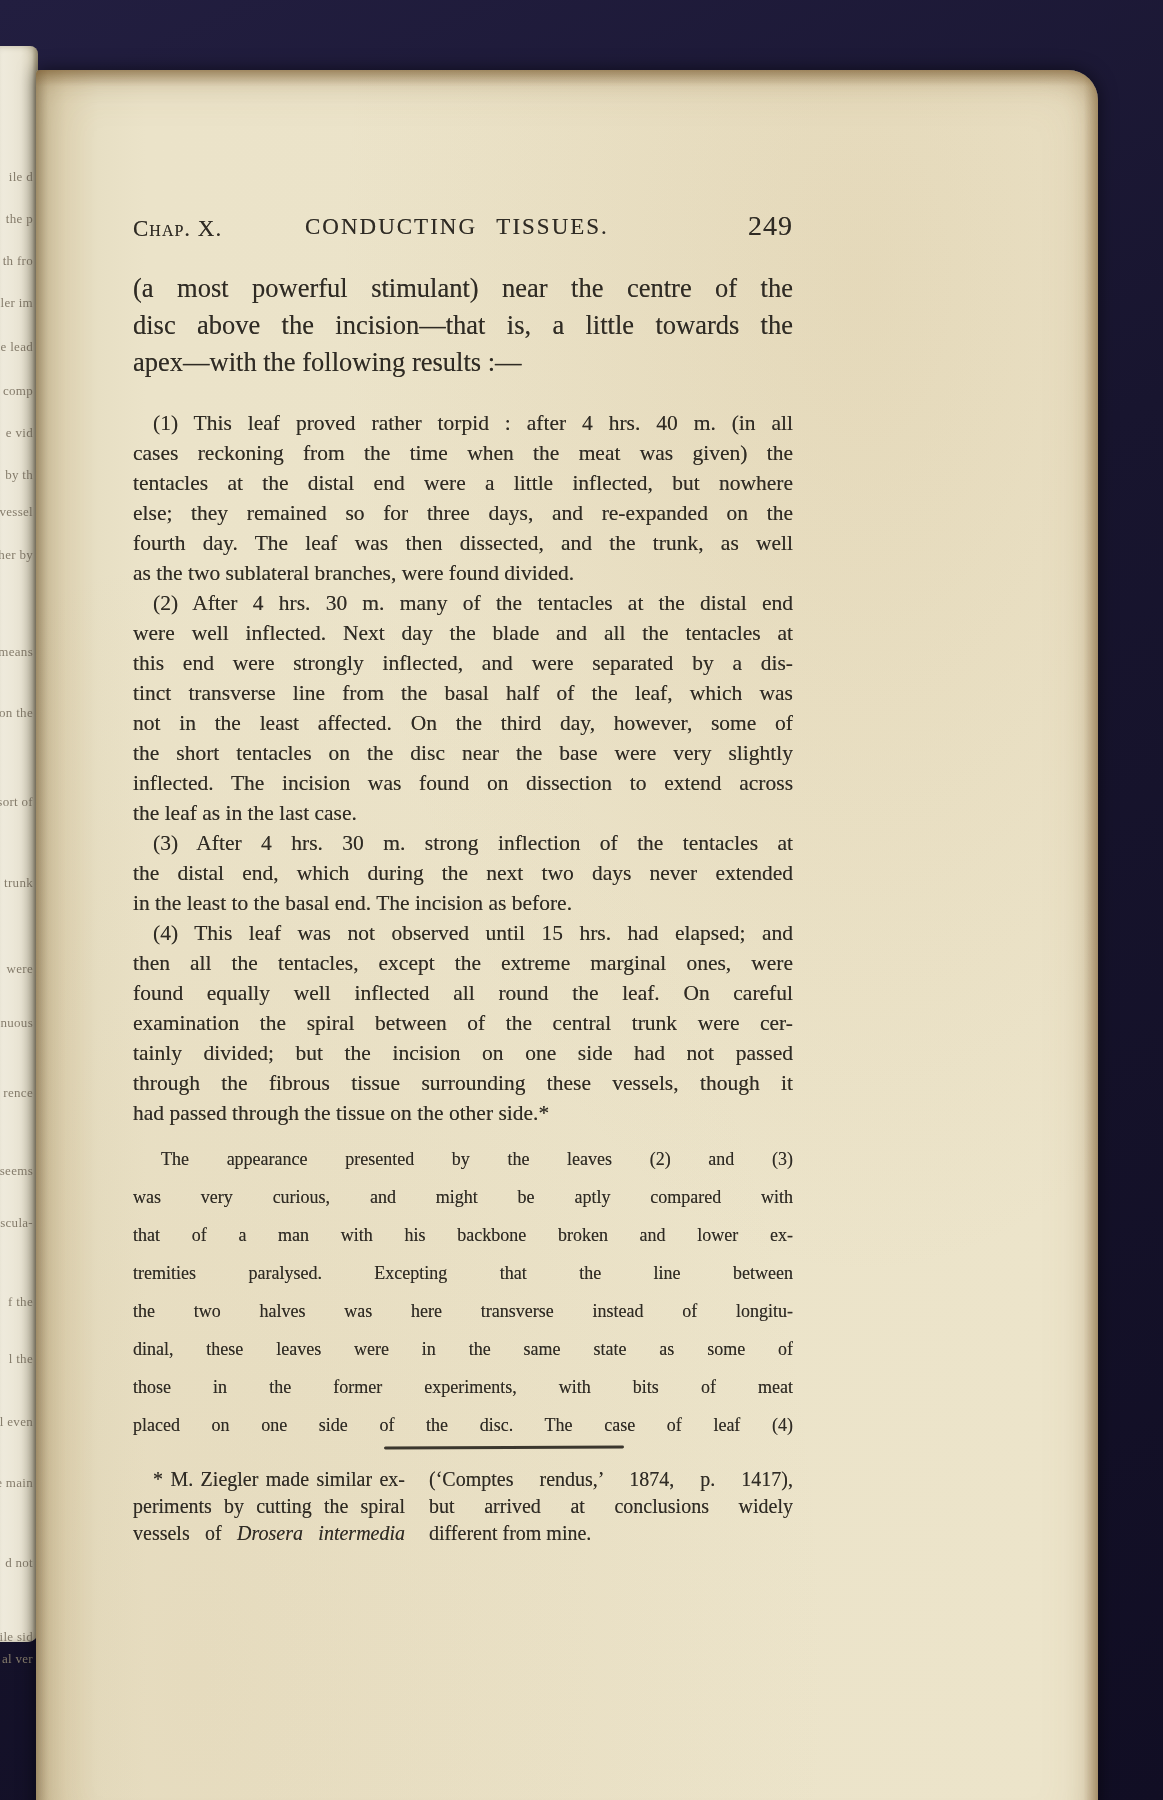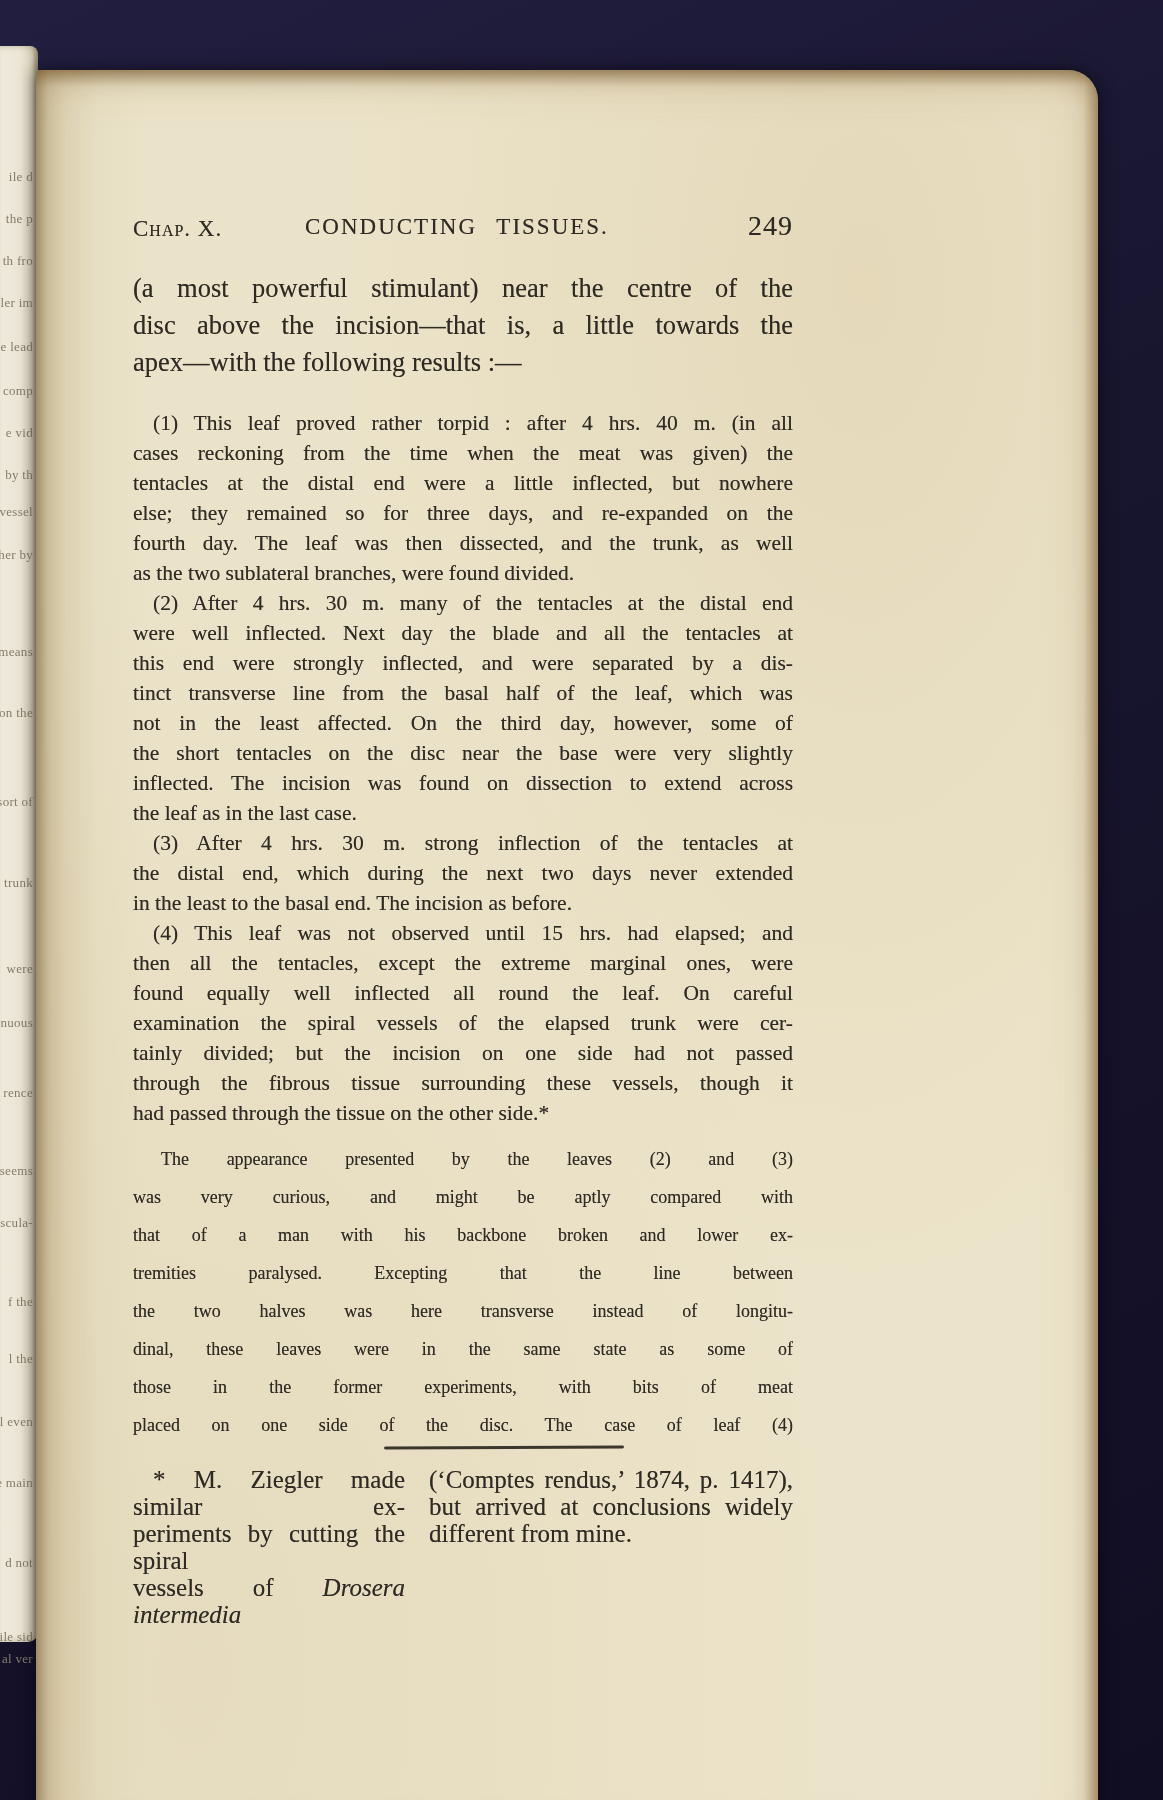--- a/index.html
+++ b/index.html
@@ -61,21 +61,21 @@
   #hdr .pnum{position:absolute;right:0;top:0;font-size:28px;letter-spacing:1px;text-align:right;}
   
   .tline{
     text-align:justify;text-align-last:justify;
     overflow:visible;white-space:normal;
   }
   .tline.tlast{text-align-last:left;}
   .big .tline{font-size:26.5px;line-height:37px;}
   .big2 .tline{font-size:18px;line-height:38px;}
   .small .tline{font-size:21.5px;line-height:30px;}
-  .fnote .tline{font-size:25px;line-height:27px;}
+  .fnote .tline{font-size:20px;line-height:27px;}
   #intro{position:absolute;left:0;top:200px;width:100%;}
   #experiments{position:absolute;left:0;top:338px;width:100%;}
   #closing{position:absolute;left:0;top:1070px;width:100%;}
   #fn-rule{
     position:absolute;left:251px;top:1376px;width:240px;height:3px;
     background:#3b372e;border-radius:2px;transform:rotate(-.25deg);
   }
   #footnote{position:absolute;left:0;top:1396px;width:100%;display:flex;}
   #fn-left{width:272px;}
   #fn-right{width:364px;margin-left:24px;}
@@ -153,21 +153,21 @@
           </div>
         <div class="small">
             <div class="tline" style="text-indent: 20px;">(3) After 4 hrs. 30 m. strong inflection of the tentacles at</div>
             <div class="tline">the distal end, which during the next two days never extended</div>
             <div class="tline tlast">in the least to the basal end.  The incision as before.</div>
           </div>
         <div class="small">
             <div class="tline" style="text-indent: 20px;">(4) This leaf was not observed until 15 hrs. had elapsed; and</div>
             <div class="tline">then all the tentacles, except the extreme marginal ones, were</div>
             <div class="tline">found equally well inflected all round the leaf.  On careful</div>
-            <div class="tline">examination the spiral vessels of the elapsed trunk were cer-</div>
+            <div class="tline">examination the spiral between of the central trunk were cer-</div>
             <div class="tline">tainly divided; but the incision on one side had not passed</div>
             <div class="tline">through the fibrous tissue surrounding these vessels, though it</div>
             <div class="tline tlast">had passed through the tissue on the other side.*</div>
           </div>
       </div>
 
       <div id="closing" class="big2">
           <div class="tline" style="text-indent: 28px;">The appearance presented by the leaves (2) and (3)</div>
           <div class="tline">was very curious, and might be aptly compared with</div>
           <div class="tline">that of a man with his backbone broken and lower ex-</div>

